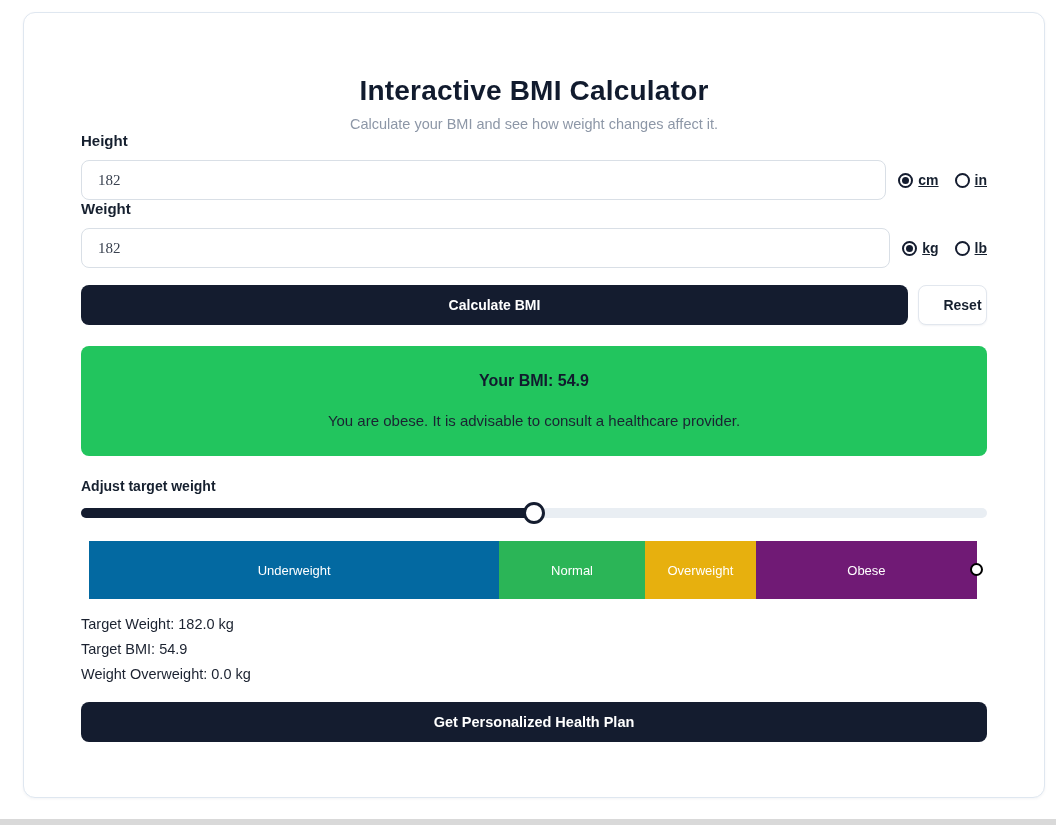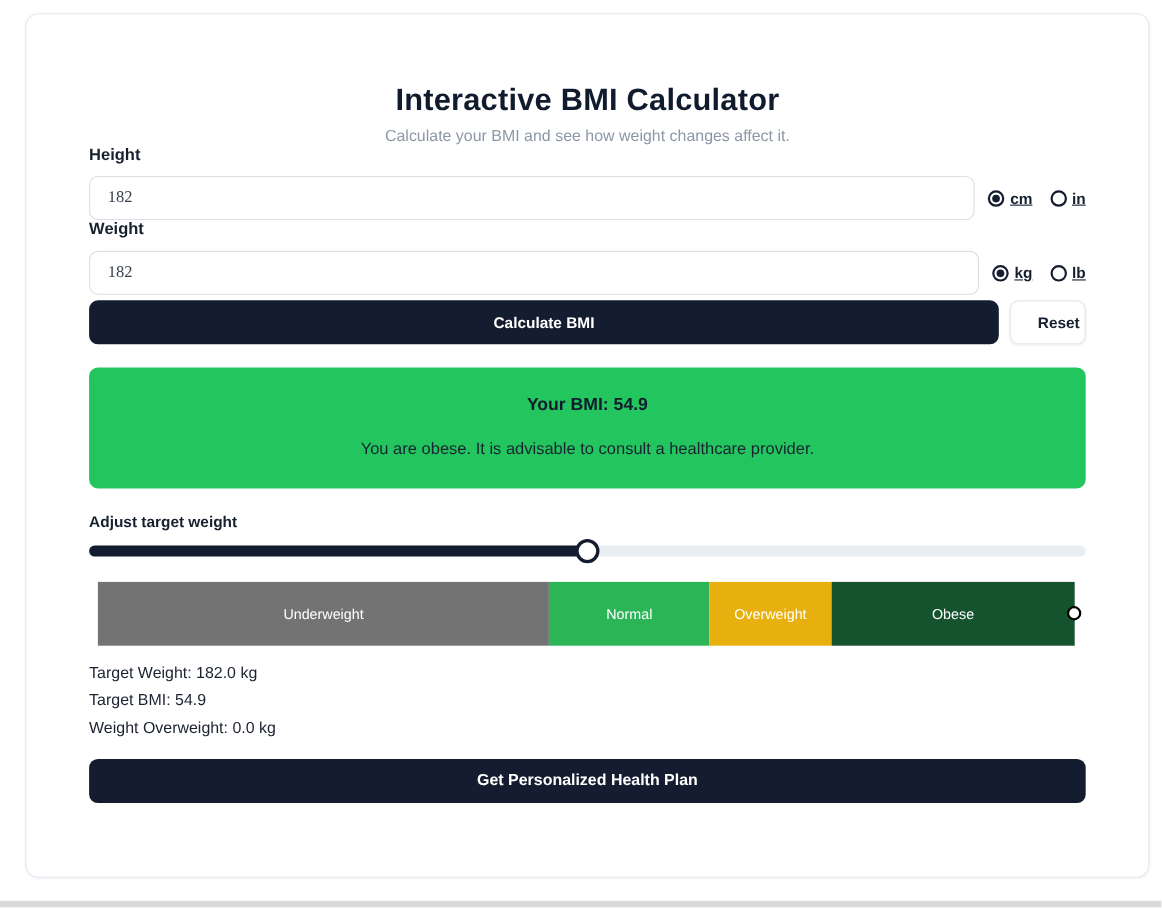--- a/index.html
+++ b/index.html
@@ -25,21 +25,21 @@
   }
   .unit-group { display:flex; align-items:center; gap:16px; margin-left:12px; white-space:nowrap; }
   .radio-opt { display:flex; align-items:center; gap:5px; cursor:pointer; }
   .radio-circle {
     width:15px; height:15px; border:2px solid #141c2f; border-radius:50%;
     display:inline-flex; align-items:center; justify-content:center; background:#fff; flex:none;
   }
   .radio-dot { width:7px; height:7px; border-radius:50%; background:#141c2f; }
   .radio-label { font-size:14px; font-weight:600; color:#16202f;text-decoration:underline; }
 
-  .btn-row { display:flex; gap:10px; margin-top:5px; }
+  .btn-row { display:flex; gap:10px; margin-top:17px; }
   .btn-dark {
     flex:1; height:40px; background:#141c2f; color:#ffffff; border:none; border-radius:8px;
     font-size:14px; font-weight:bold; font-family:"Liberation Sans", sans-serif; cursor:pointer;
   }
   .btn-light {
     width:69px; height:40px; background:#ffffff; color:#16202f; border:1px solid #e2e7ee; border-radius:8px;
     font-size:14px; font-weight:600; font-family:"Liberation Sans", sans-serif; cursor:pointer;
     box-shadow:0 1px 2px rgba(20,40,80,.06);
     padding-left:20px;
   }
@@ -139,30 +139,30 @@
 
   <div class="slider-label">Adjust target weight</div>
   <div class="slider">
     <div class="slider-track"></div>
     <div class="slider-fill" style="width: 50%;"></div>
     <div class="slider-handle" style="left: 50%;"></div>
   </div>
 
   <div class="scale-wrap">
     <div class="scale-bar">
-      <div class="scale-seg" style="width: 46.2%; background: #737373;">
+      <div class="scale-seg" style="width: 46.2%; background: #0369a1;">
         <span>Underweight</span>
       </div>
       <div class="scale-seg" style="width: 16.4%; background: rgb(43, 181, 87);">
         <span>Normal</span>
       </div>
       <div class="scale-seg" style="width: 12.5%; background: rgb(231, 176, 14);">
         <span>Overweight</span>
       </div>
-      <div class="scale-seg" style="width: 24.9%; background: #14532d;">
+      <div class="scale-seg" style="width: 24.9%; background: #701a75;">
         <span>Obese</span>
       </div>
     </div>
     <div class="scale-marker" style="left: 100%;"></div>
   </div>
 
   <div class="targets">
     <div class="target-line">Target Weight: 182.0 kg</div>
     <div class="target-line">Target BMI: 54.9</div>
     <div class="target-line">Weight Overweight: 0.0 kg</div>

